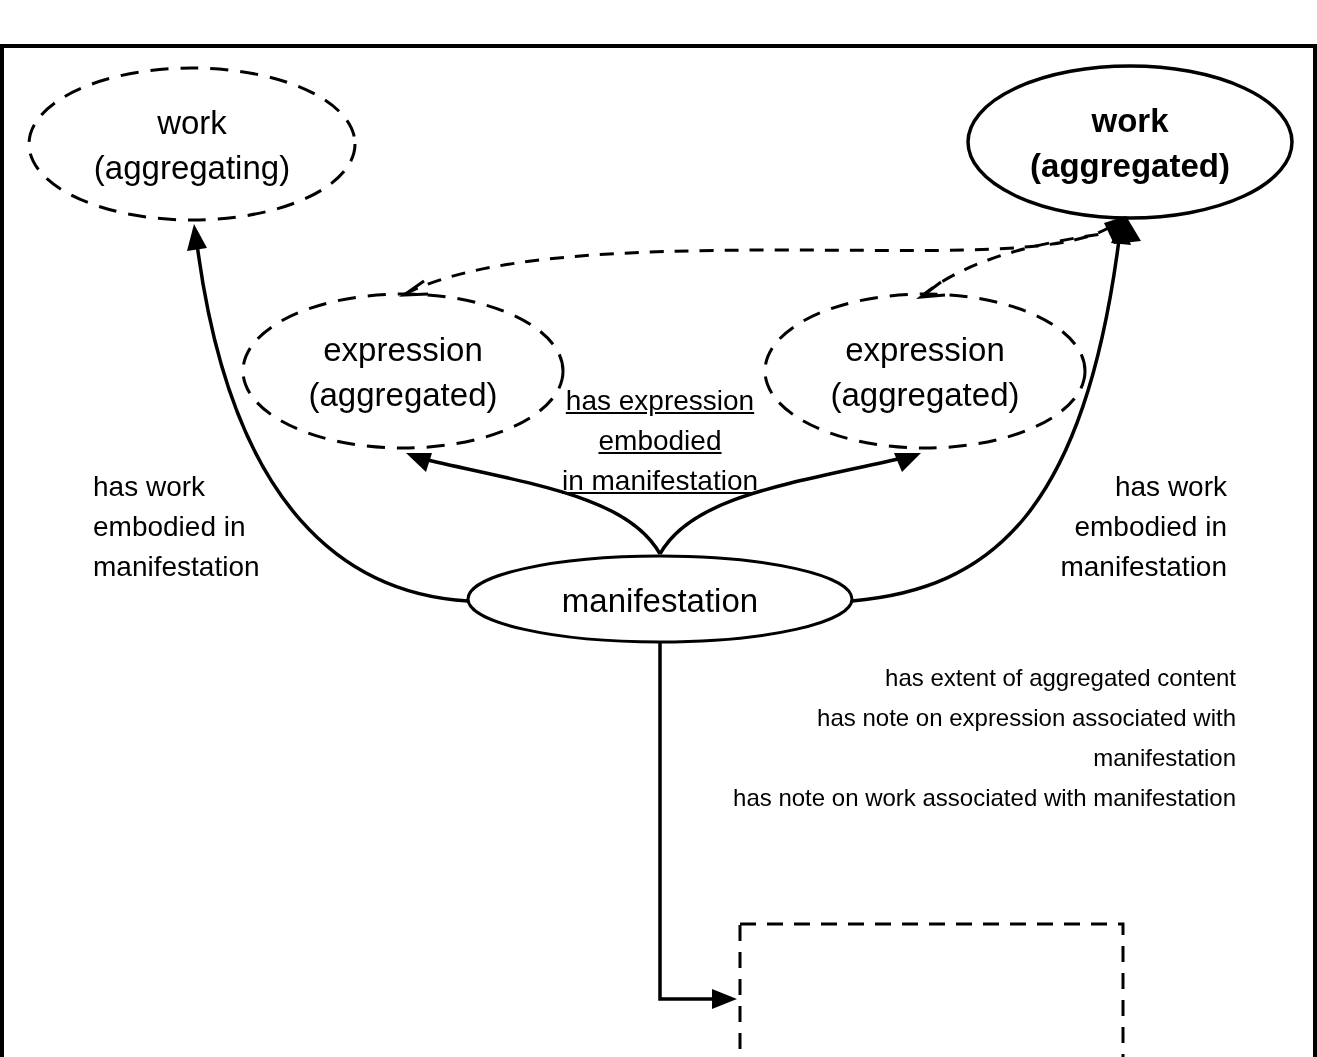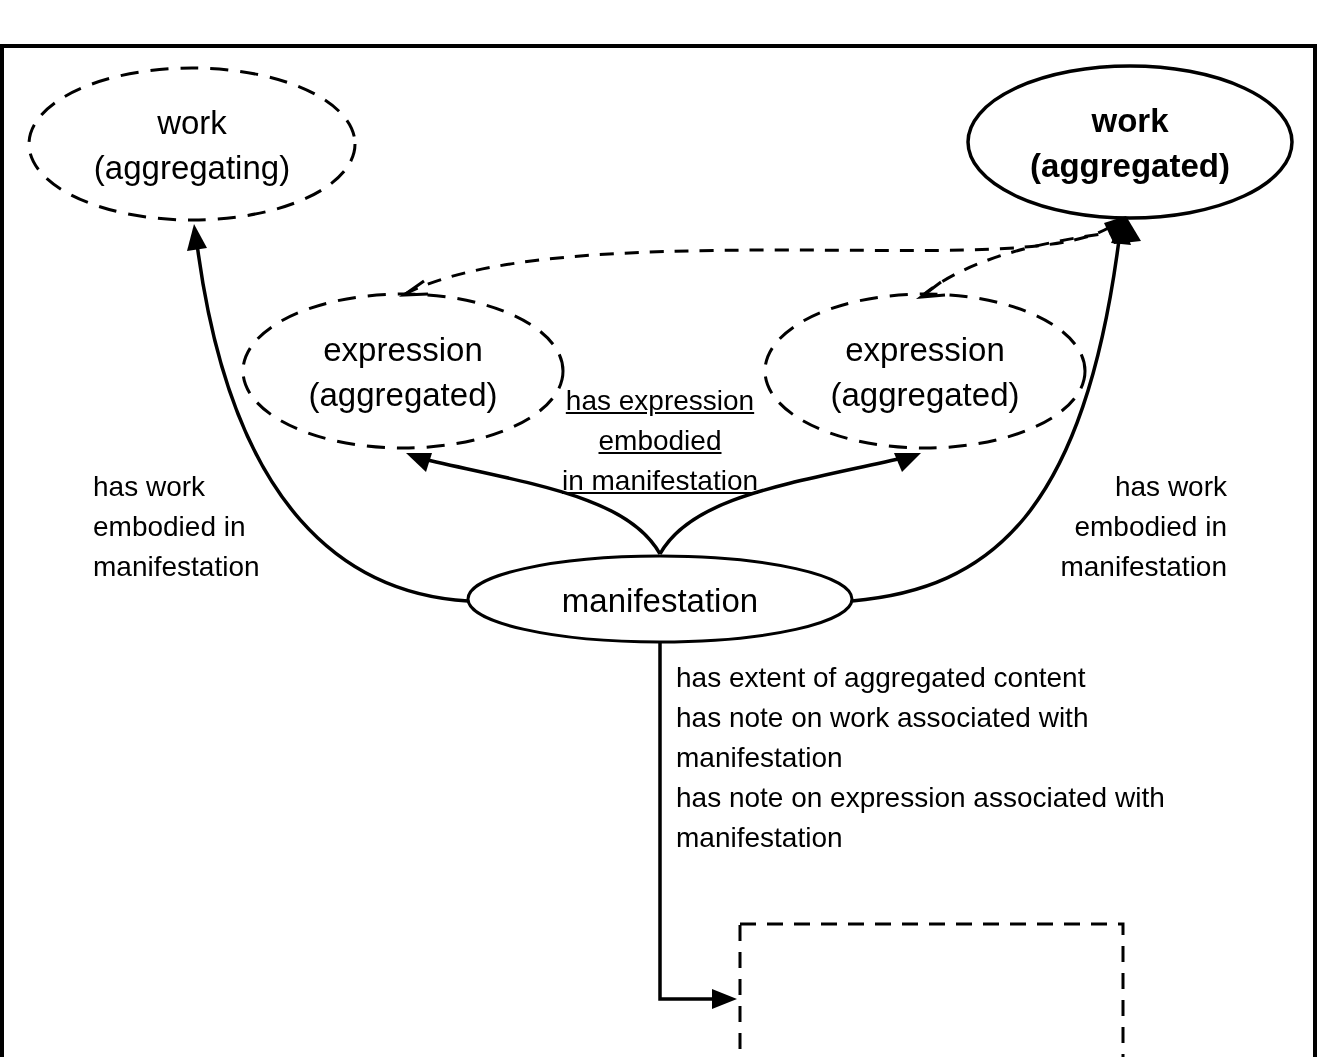--- a/index.html
+++ b/index.html
@@ -23,22 +23,22 @@
     text-align:center;
     font-size:33px;
     line-height:45px;
   }
   .node.bold{font-weight:bold;}
   .rel{font-size:28px;line-height:40px;}
   .rel.center{transform:translateX(-50%);text-align:center;text-decoration:underline;}
   .rel.right{text-align:right;}
   .props{
     position:absolute;
-    font-size:28px;line-height:40px;
-    width:560px;color:#000;
+    font-size:24px;line-height:40px;
+    width:560px;color:#000;text-align:right;
   }
   .props .prop{white-space:normal;}
   .note-text{
     font-size:30px;line-height:44px;
   }
 </style>
 </head>
 <body>
 
 <div class="stage">
@@ -90,19 +90,19 @@
 manifestation</div>
   <div class="lbl rel center" style="left:660px;top:337px;">has expression
 embodied
 in manifestation</div>
   <div class="lbl rel right" style="right:90px;top:423px;">has work
 embodied in
 manifestation</div>
 
   <div class="props" style="left:676px;top:614px;">
     <div class="prop">has extent of aggregated content</div>
+    <div class="prop">has note on expression associated with manifestation</div>
     <div class="prop">has note on work associated with manifestation</div>
-    <div class="prop">has note on expression associated with manifestation</div>
   </div>
 
 
   <div class="frame"></div>
 </div>
 
 </body></html>

